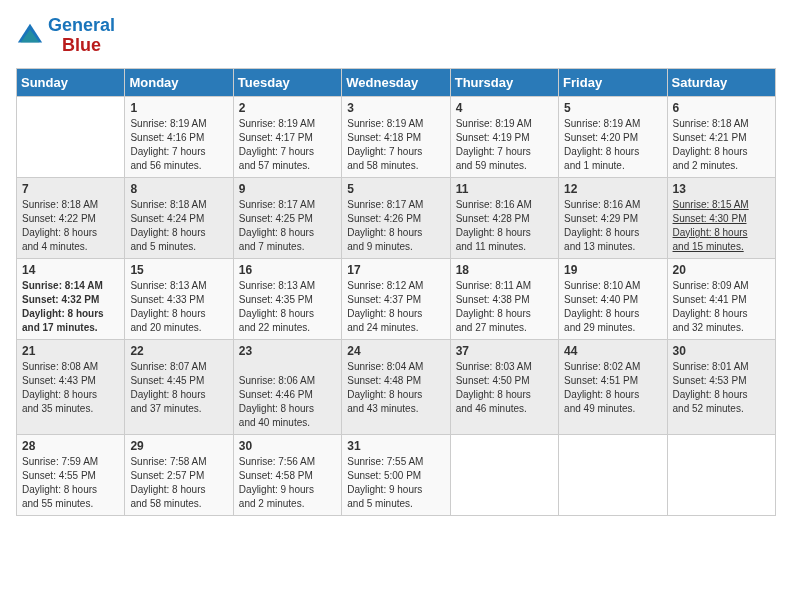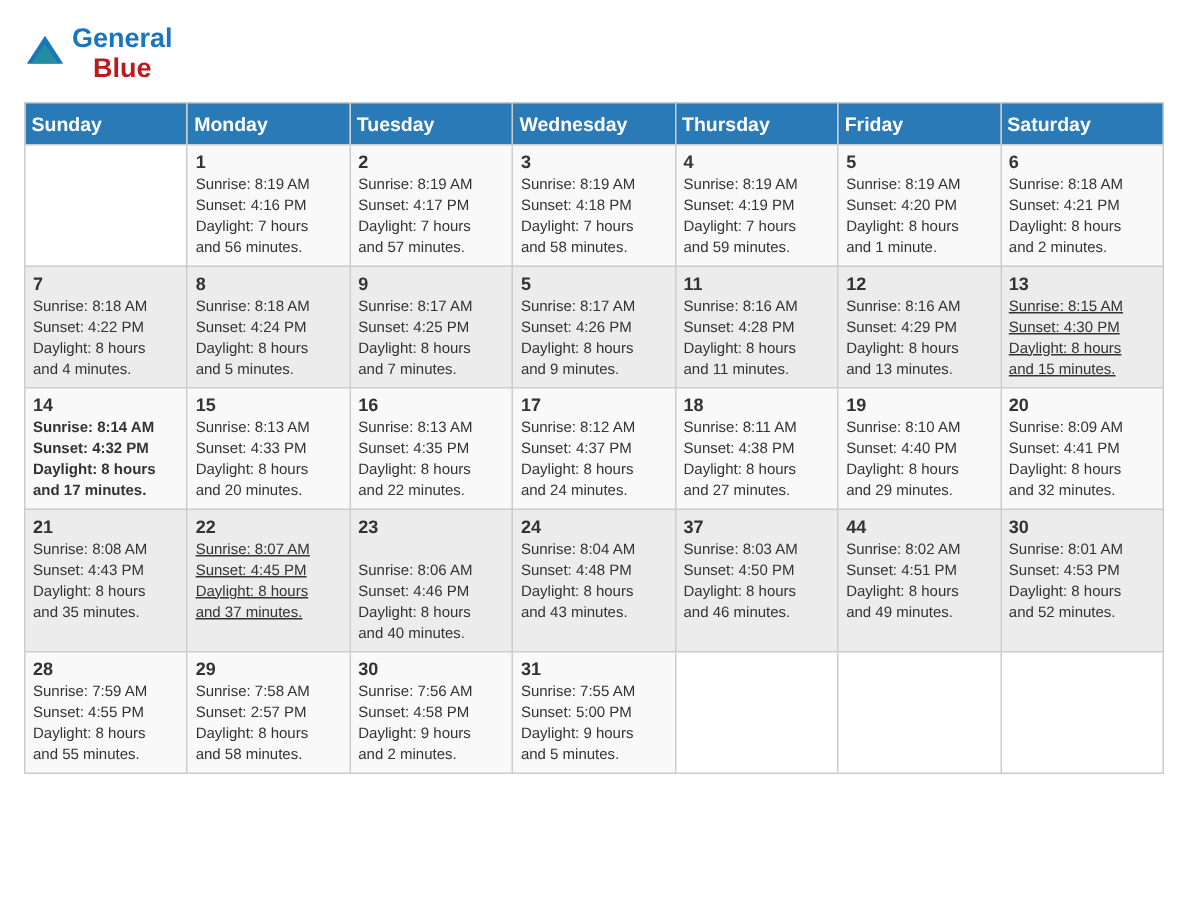--- a/index.html
+++ b/index.html
@@ -274,21 +274,21 @@
       <tr>
         <td>
           <span class="day-number">21</span>
           <div class="cell-info" style="white-space: pre-line;">Sunrise: 8:08 AM
 Sunset: 4:43 PM
 Daylight: 8 hours
 and 35 minutes.</div>
         </td>
         <td>
           <span class="day-number">22</span>
-          <div class="cell-info" style="white-space: pre-line; text-decoration: underline;">Sunrise: 8:07 AM
+          <div class="cell-info" style="white-space: pre-line;">Sunrise: 8:07 AM
 Sunset: 4:45 PM
 Daylight: 8 hours
 and 37 minutes.</div>
         </td>
         <td>
           <span class="day-number">23</span>
           <div class="cell-info" style="white-space: pre-line; margin-top: 16px;">Sunrise: 8:06 AM
 Sunset: 4:46 PM
 Daylight: 8 hours
 and 40 minutes.</div>

